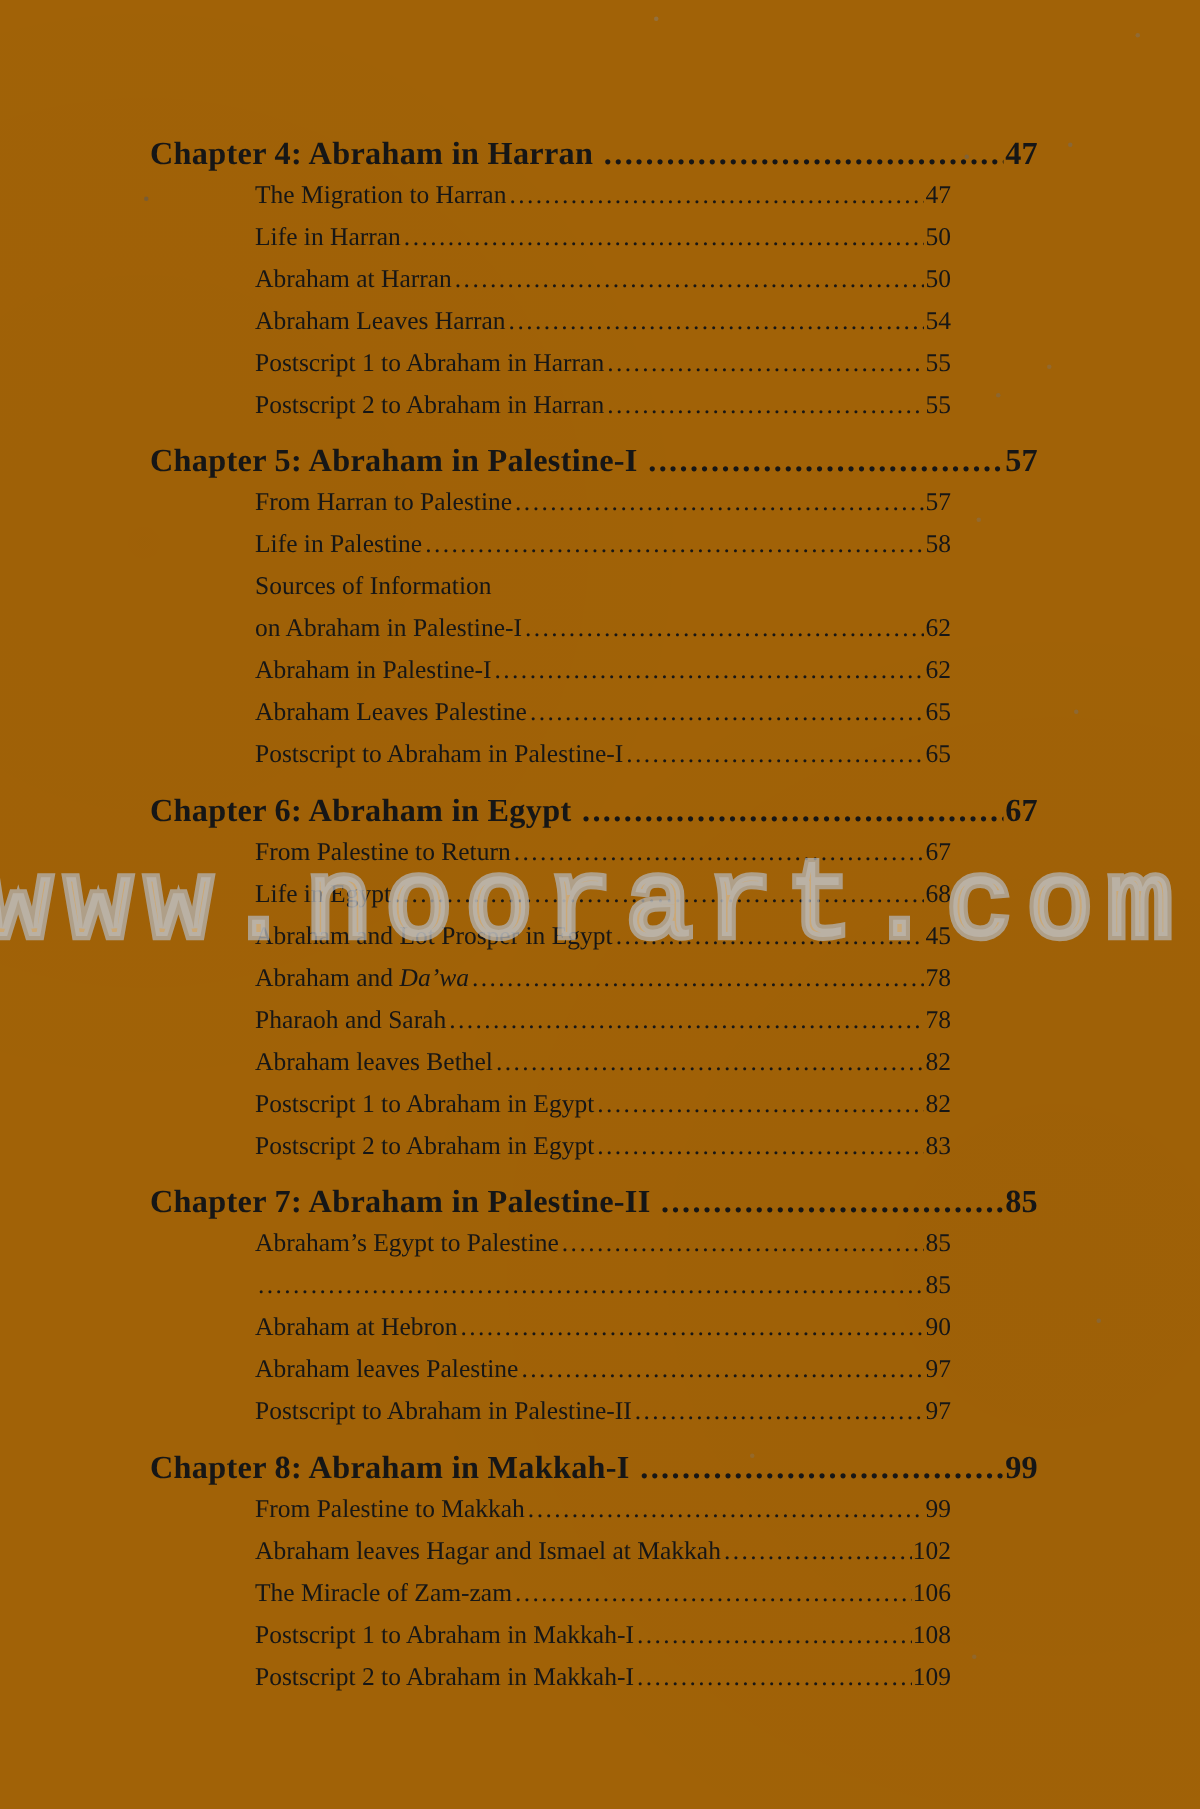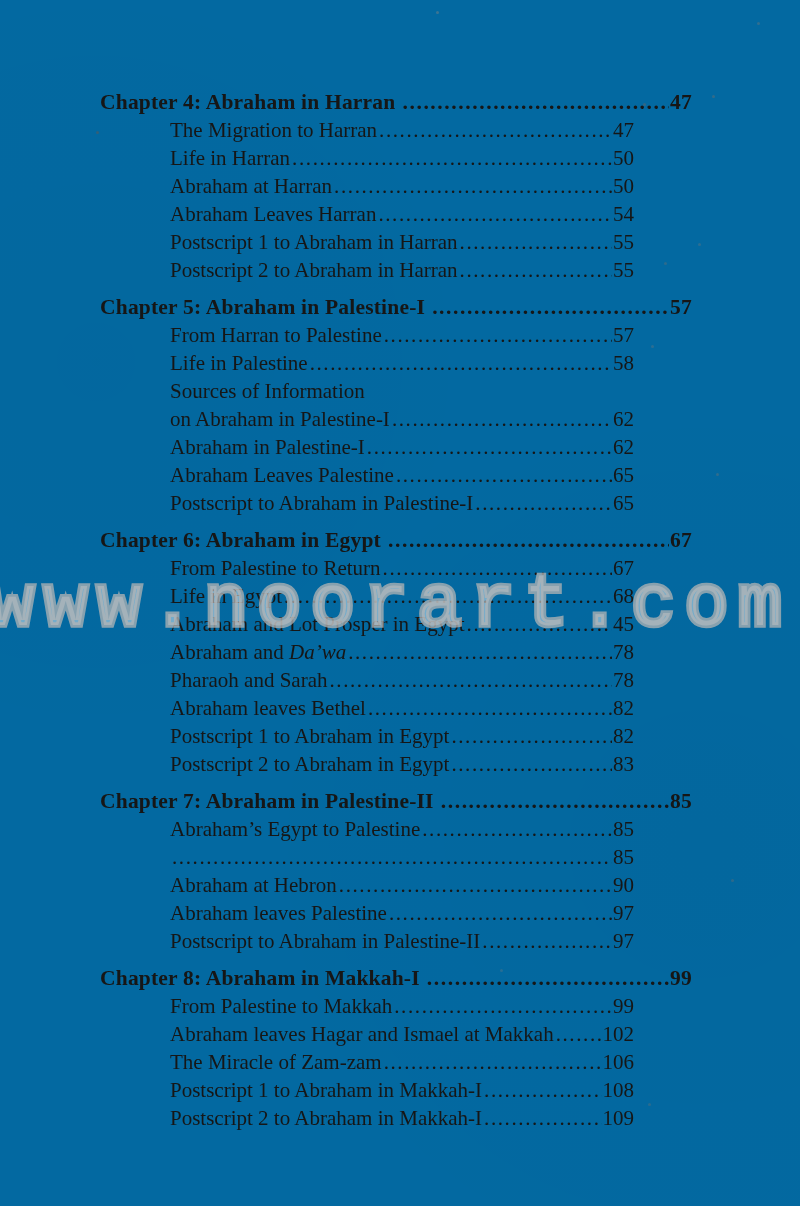--- a/index.html
+++ b/index.html
@@ -4,21 +4,21 @@
 <style>
   html, body {
     margin: 0;
     padding: 0;
     background: #ffffff;
   }
   #page {
     position: relative;
     width: 800px;
     height: 1206px;
-    background: #0369a1;
+    background: #a16207;
     overflow: hidden;
     font-family: "Liberation Serif", serif;
     color: #161616;
   }
   
   #page::before {
     content: "";
     position: absolute;
     inset: 0;
     background:
@@ -31,21 +31,21 @@
     left: 100px;
     top: 88px;
     width: 592px;
   }
   .section { margin-top: 9px; }
   .section:first-child { margin-top: 0; }
   .row {
     display: flex;
     white-space: nowrap;
     line-height: 28px;
-    font-size: 21px;
+    font-size: 17px;
   }
   .row.chapter {
     font-weight: bold;
     font-size: 21.5px;
     letter-spacing: 0.2px;
   }
   .row.item {
     margin-left: 70px;
     margin-right: 58px;
   }

